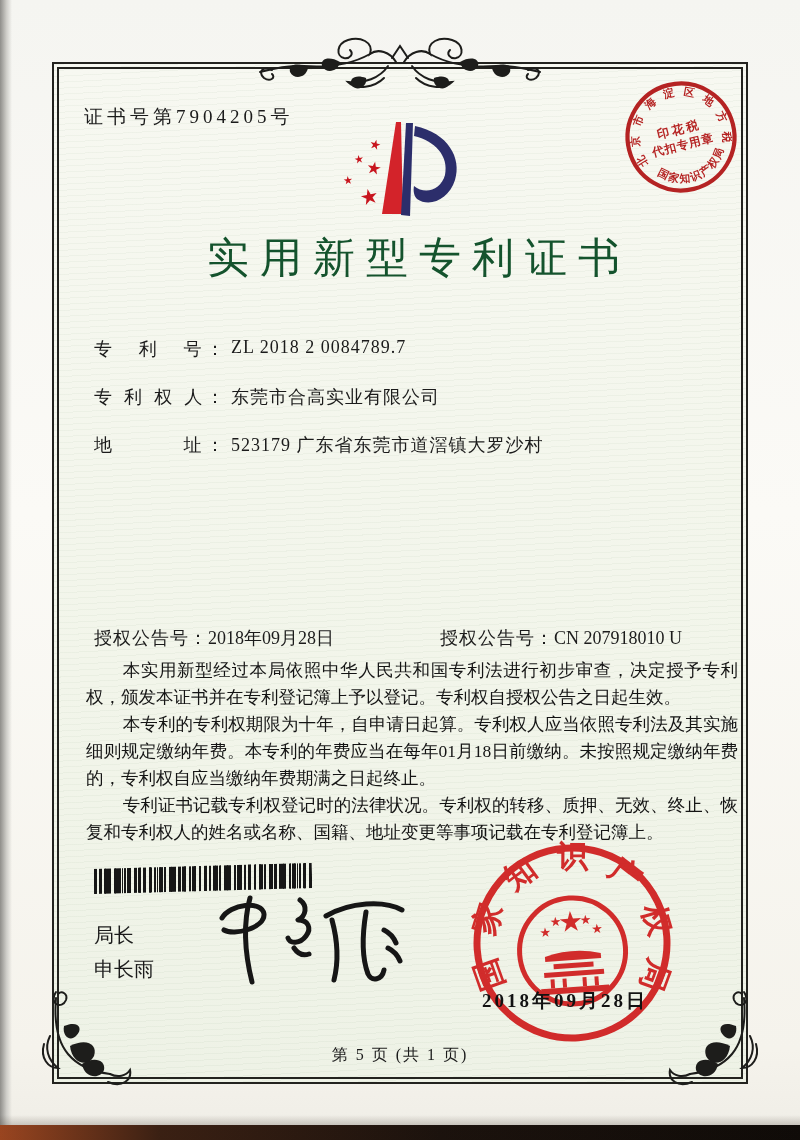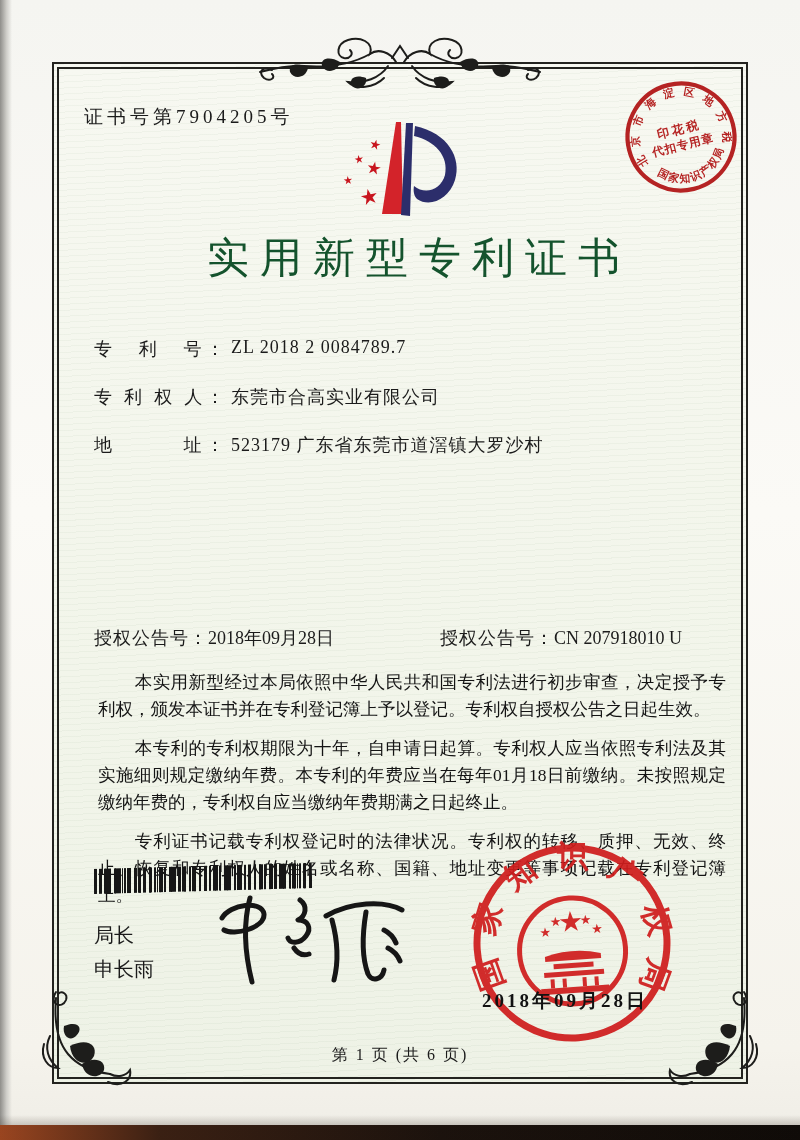--- a/index.html
+++ b/index.html
@@ -41,21 +41,21 @@
   .cert-no{left:84px;top:104px;font-size:19px;letter-spacing:4px;}
   .title{left:0;right:0;top:230px;text-align:center;font-size:42px;font-weight:400;letter-spacing:11px;color:#14532d;padding-left:38px;}
   .fields{left:94px;top:337px;width:620px;}
   .frow{height:48px;font-size:18px;white-space:nowrap;}
   .flabel{display:inline-block;width:130px;text-align:justify;text-align-last:justify;vertical-align:top;}
   .fvalue{margin-left:7px;letter-spacing:1px;}
   .grant-left{left:94px;top:626px;font-size:18px;}
   .grant-right{left:440px;top:626px;font-size:18px;}
   .glabel{letter-spacing:1px;}
   .paras{left:86px;top:657px;width:652px;font-size:17.5px;line-height:27px;text-align:justify;color:#141414;}
-  .paras p{margin:12px;text-indent:2.1em;}
+  .paras p{margin:0;text-indent:2.1em;}
   .barcode{
     left:94px;top:866px;width:218px;height:25px;transform:rotate(-1.6deg);
     background:
       repeating-linear-gradient(90deg,#161616 0 2px,rgba(0,0,0,0) 2px 5px),
       repeating-linear-gradient(90deg,#161616 0 1px,rgba(0,0,0,0) 1px 7px),
       repeating-linear-gradient(90deg,#161616 0 3px,rgba(0,0,0,0) 3px 11px);
   }
   .signer{left:94px;top:918px;font-size:20px;line-height:34px;}
   .signature-svg{left:198px;top:886px;width:245px;height:105px;}
   .tax-stamp-svg{left:606px;top:62px;width:150px;height:150px;transform:rotate(-14deg);opacity:.92;}
@@ -219,16 +219,16 @@
       <rect x="80" y="139" width="4" height="9"></rect>
       <rect x="92" y="139" width="4" height="9"></rect>
       <rect x="112" y="139" width="4" height="9"></rect>
       <rect x="124" y="139" width="4" height="9"></rect>
       <rect x="70" y="148" width="68" height="6"></rect>
     </g>
   </g>
 </svg>
 <div class="abs seal-date">2018年09月28日</div>
 
-<div class="abs footer">第 1 页 (共 6 页)</div>
+<div class="abs footer">第 5 页 (共 1 页)</div>
 
 <div class="edge-bottom-shadow"></div>
 <div class="edge-bottom"></div>
 
 </body></html>

